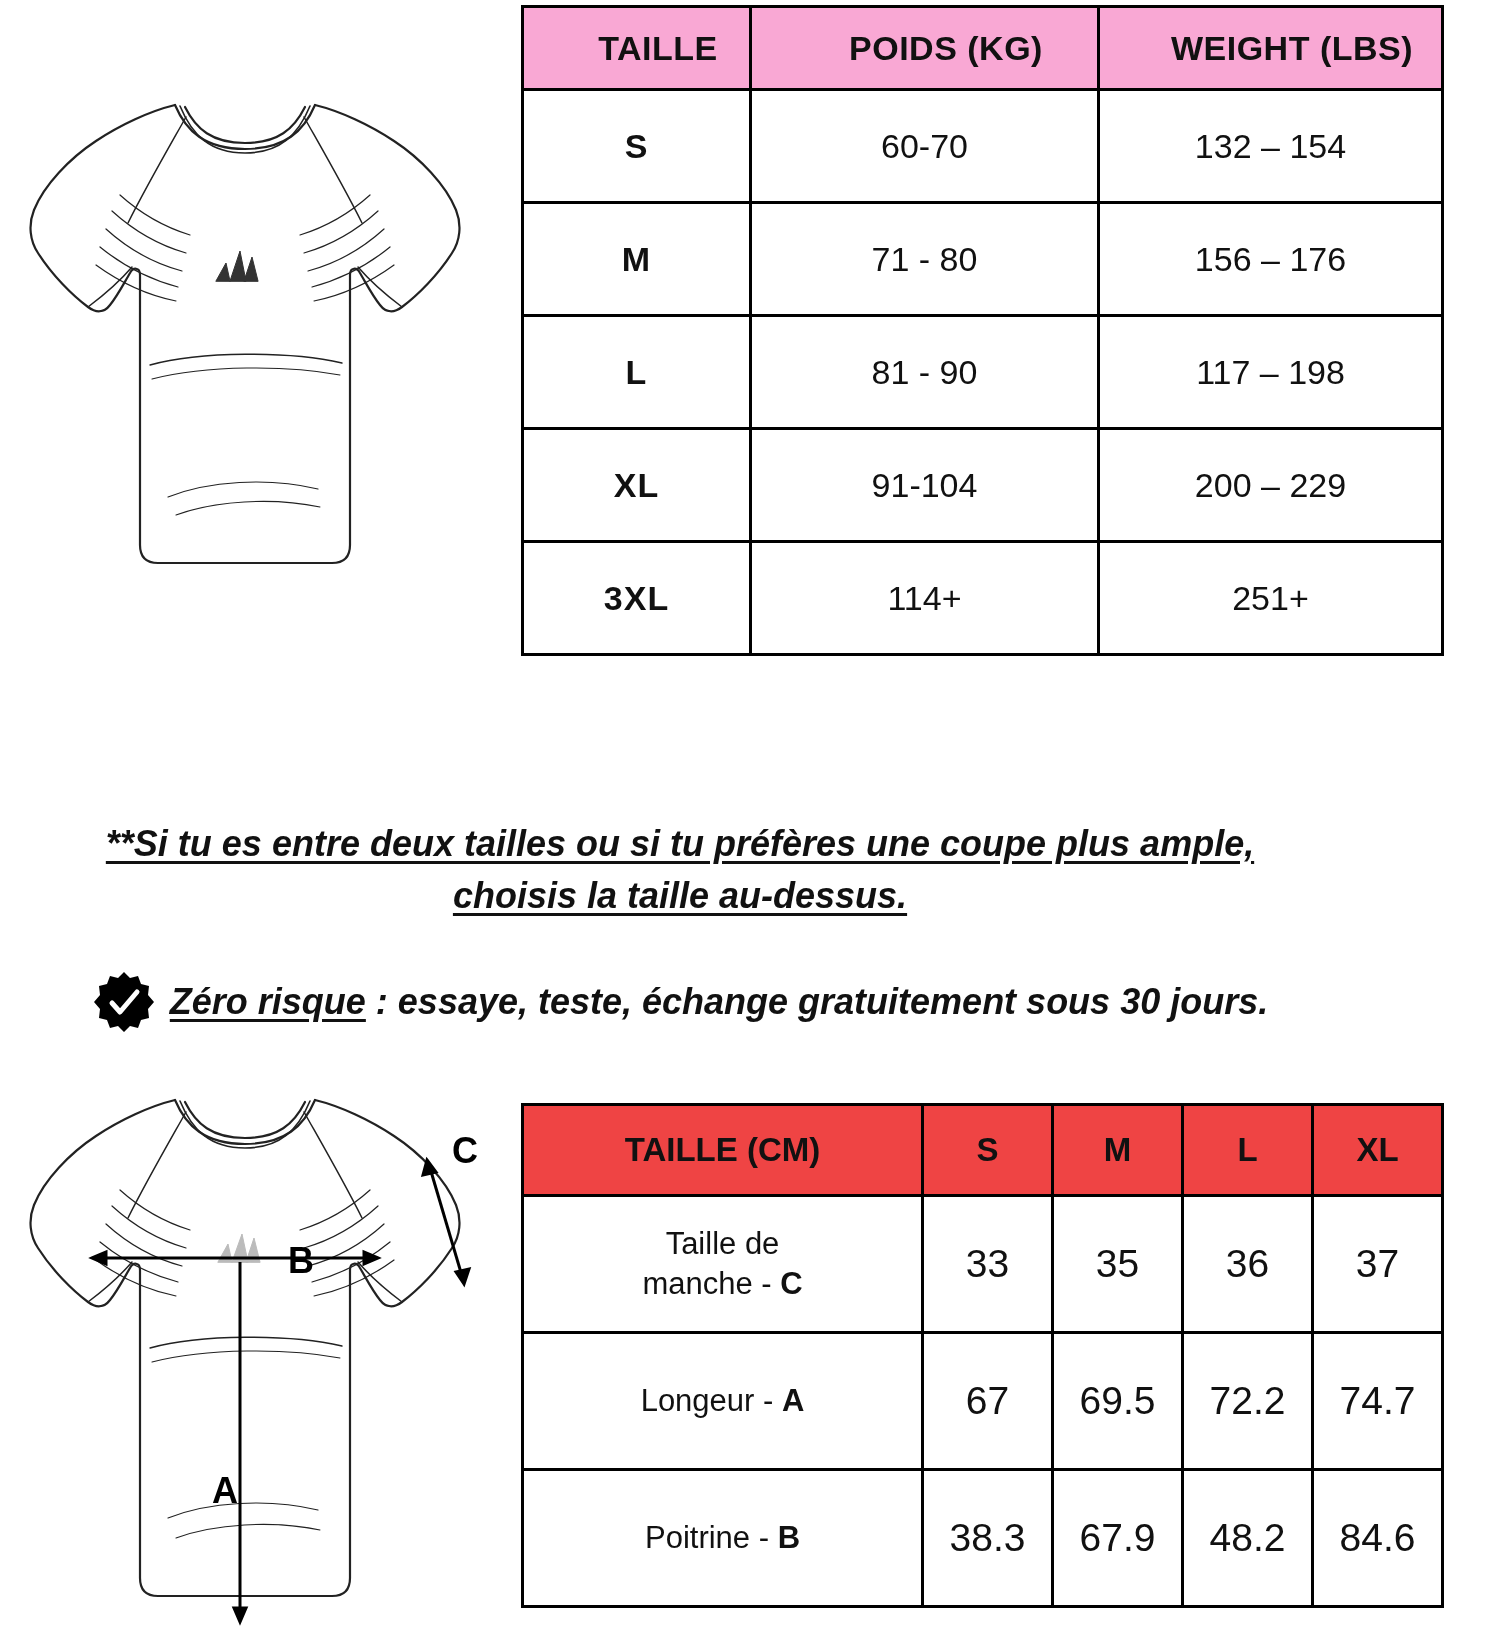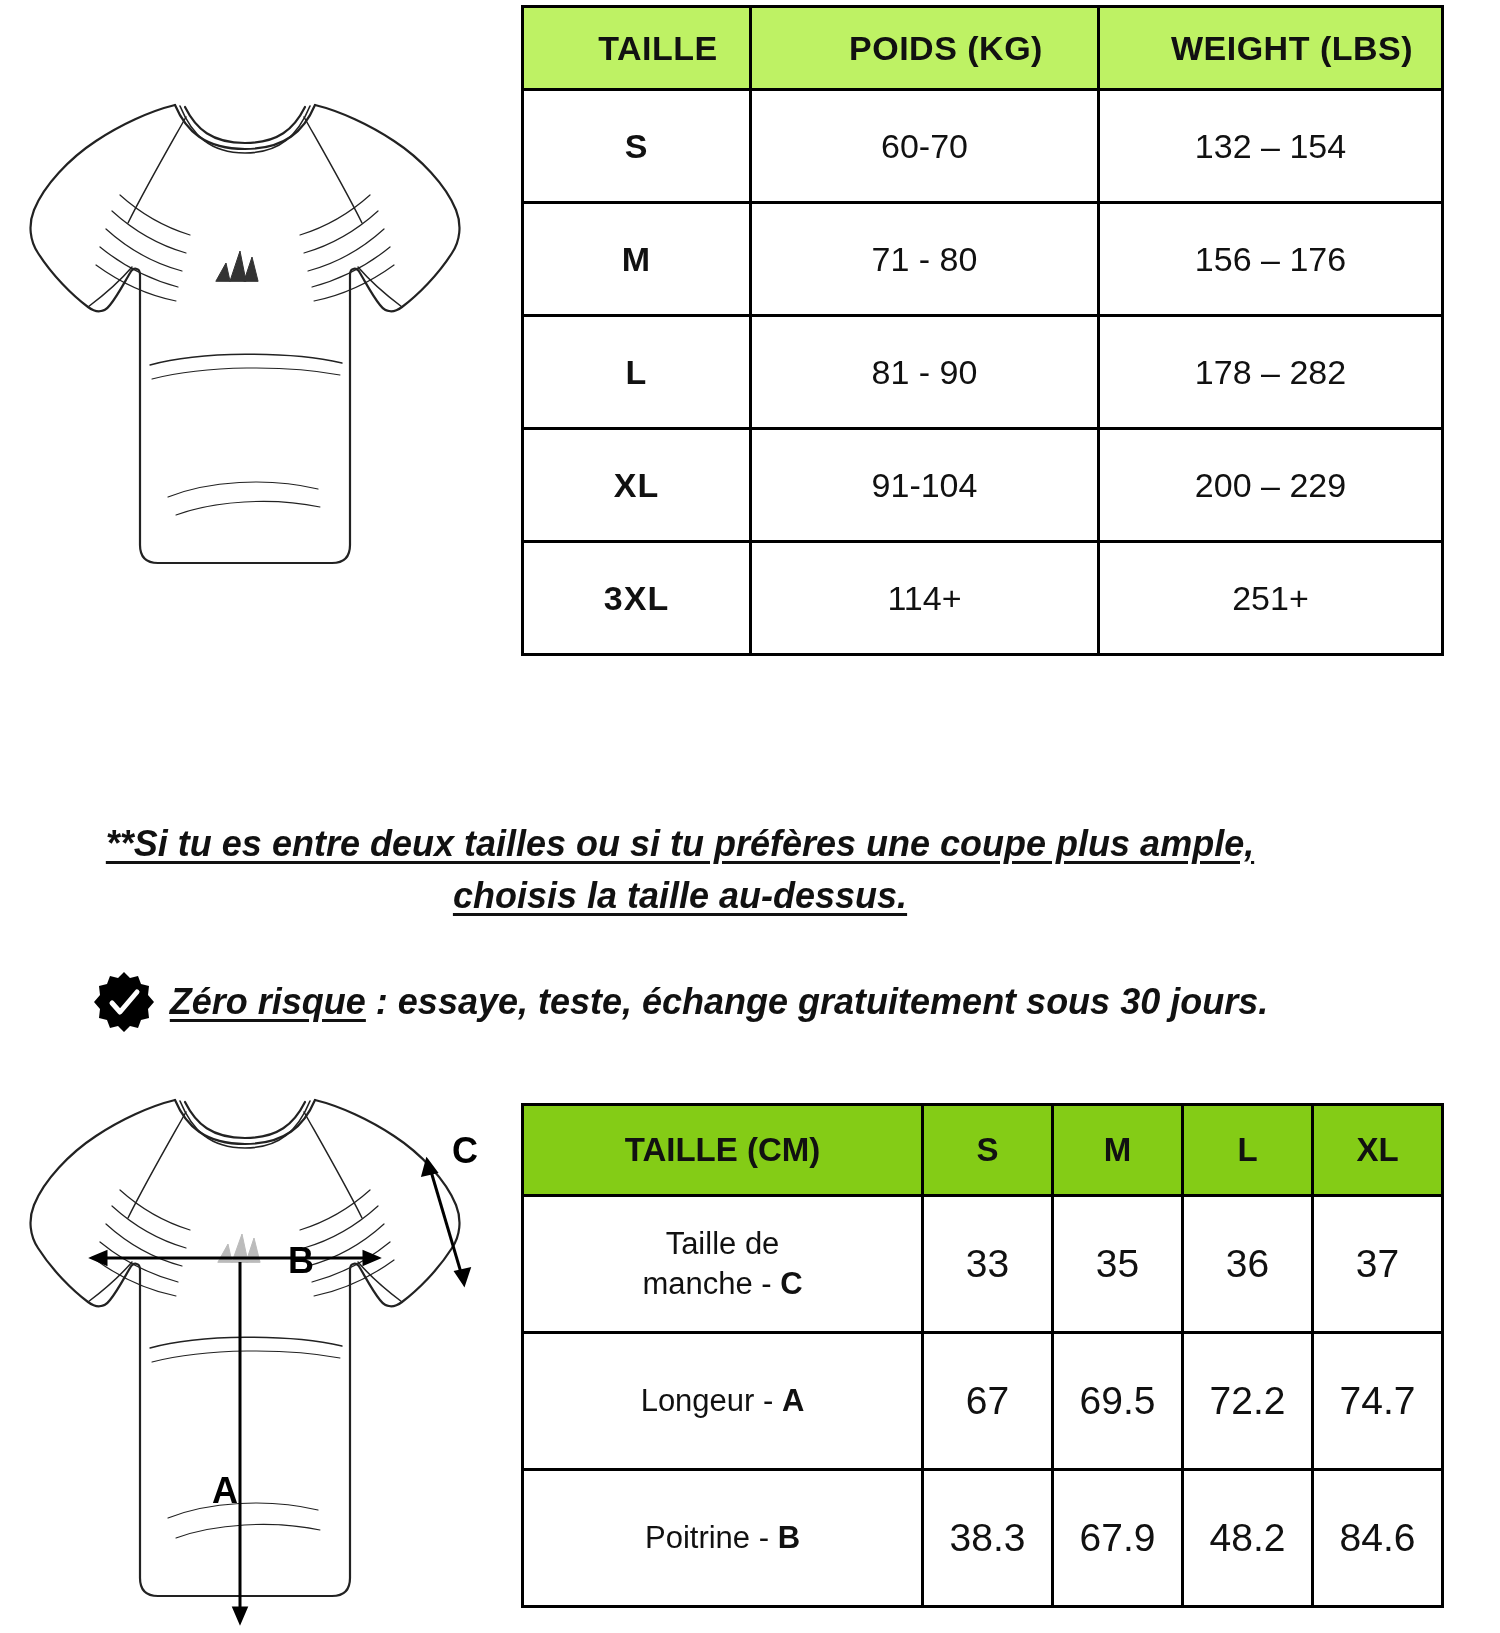--- a/index.html
+++ b/index.html
@@ -45,21 +45,21 @@
     left: 521px;
     top: 5px;
     width: 920px;
   }
   .weight-table th, .weight-table td {
     border: 3px solid #000000;
     text-align: center;
     vertical-align: middle;
   }
   .weight-table thead th {
-    background: #bef264;
+    background: #f9a8d4;
     height: 78px;
     font-size: 34px;
     font-weight: bold;
     letter-spacing: 0.5px;
     padding-left: 44px;
   }
   .weight-table tbody td {
     height: 108px;
     font-size: 34px;
   }
@@ -120,21 +120,21 @@
     left: 521px;
     top: 1103px;
     width: 920px;
   }
   .measure-table th, .measure-table td {
     border: 3px solid #000000;
     text-align: center;
     vertical-align: middle;
   }
   .measure-table thead th {
-    background: #84cc16;
+    background: #ef4444;
     height: 86px;
     font-size: 33px;
     font-weight: bold;
   }
   .measure-table thead th.hdr-label { font-size: 33px; }
   .measure-table tbody td {
     height: 132px;
     font-size: 39px;
   }
   .measure-table tbody td.row-label {
@@ -225,21 +225,21 @@
       <td>132 – 154</td>
     </tr>
     <tr>
       <td class="size-cell">M</td>
       <td>71 - 80</td>
       <td>156 – 176</td>
     </tr>
     <tr>
       <td class="size-cell">L</td>
       <td>81 - 90</td>
-      <td>178 – 282</td>
+      <td>117 – 198</td>
     </tr>
     <tr>
       <td class="size-cell">XL</td>
       <td>91-104</td>
       <td>200 – 229</td>
     </tr>
     <tr>
       <td class="size-cell">3XL</td>
       <td>114+</td>
       <td>251+</td>

